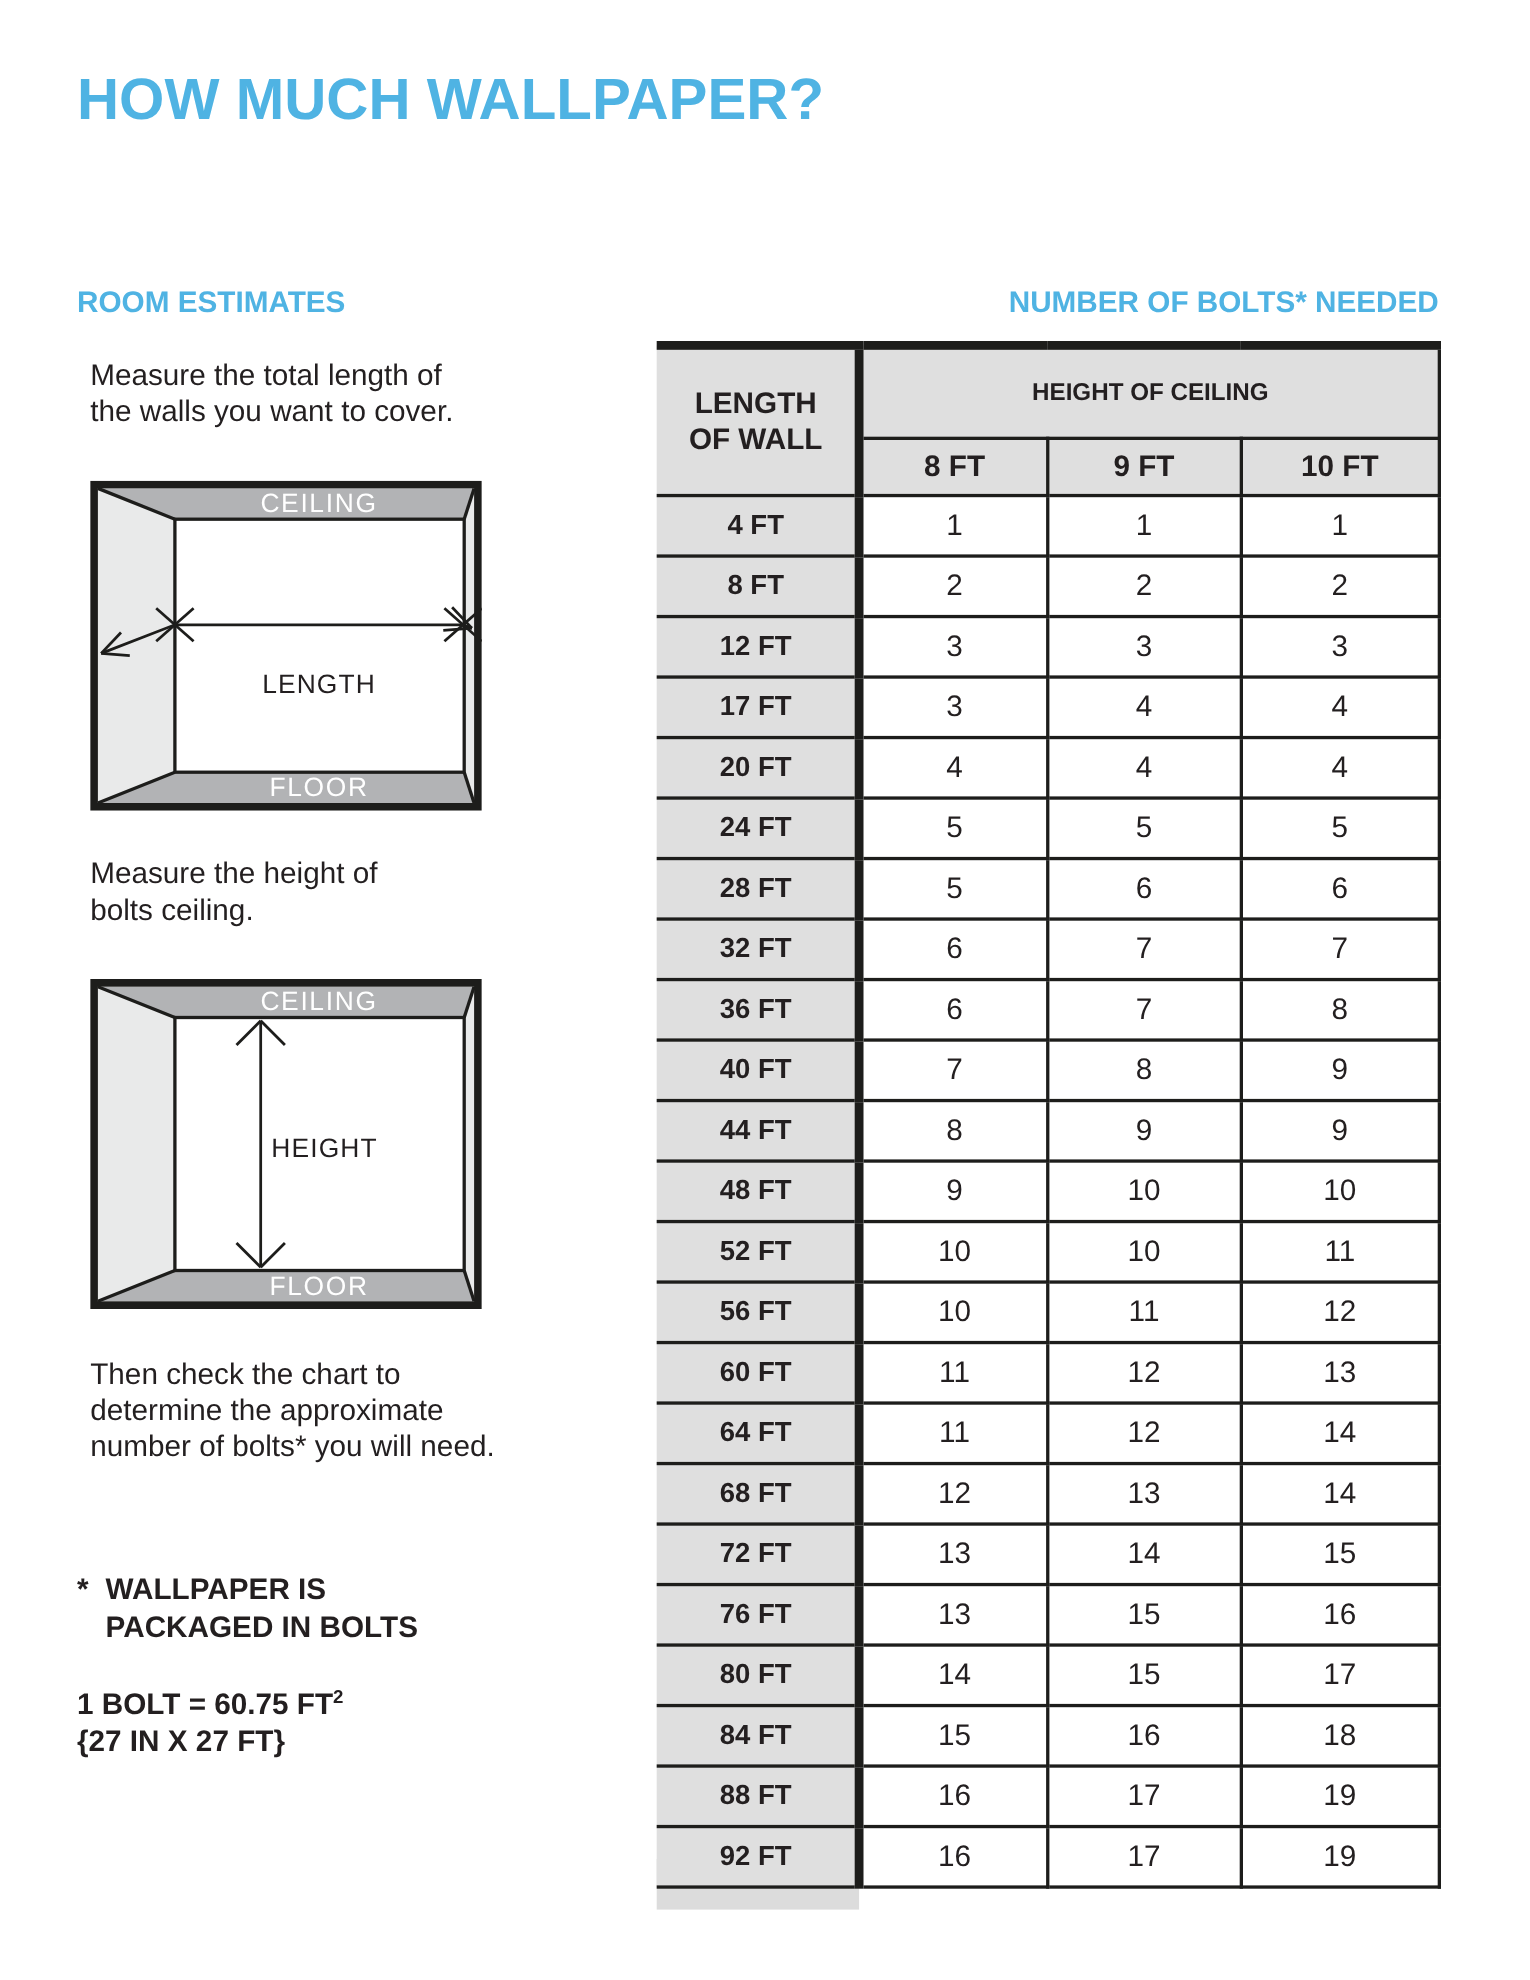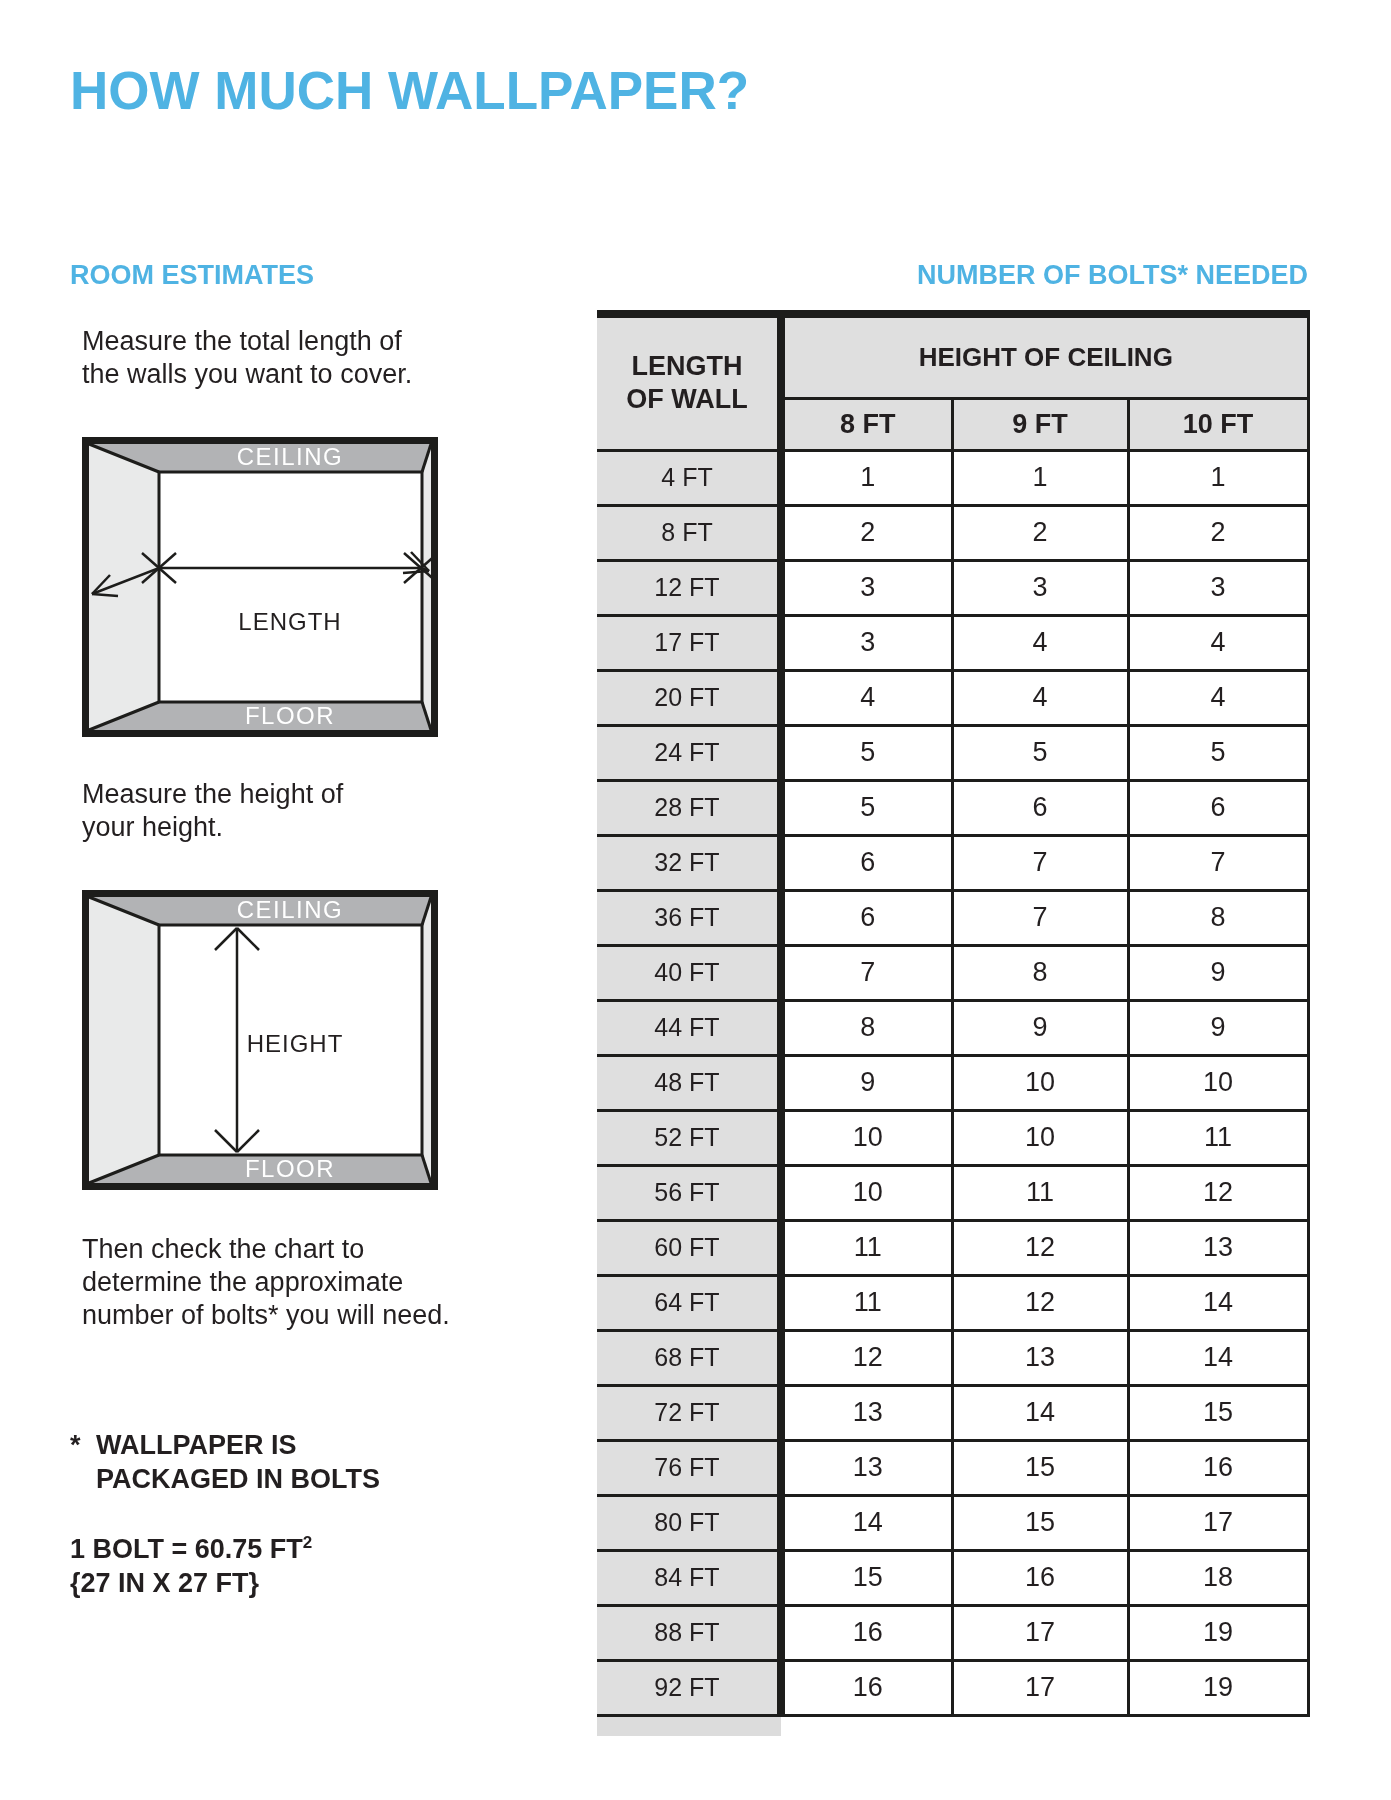--- a/index.html
+++ b/index.html
@@ -42,23 +42,23 @@
   table.bt{border-collapse:collapse;table-layout:fixed;width:711px;}
   .bt th,.bt td{border:3px solid var(--line);padding:0;text-align:center;vertical-align:middle;color:var(--ink);background:#fff;}
   .bt .grey{background:var(--cell-grey);}
   .bt .top{border-top:8px solid var(--line);}
   .bt .no-left{border-left:none;}
   .bt .thick-left{border-left:8px solid var(--line);}
   .bt tr.group-row{height:84px;}
   .bt tr.sub-row{height:52px;}
   .bt tbody tr{height:55px;}
   .bt .main-head{font-size:27px;font-weight:700;line-height:33px;}
-  .bt .group-head{font-size:26px;font-weight:700;}
+  .bt .group-head{font-size:22px;font-weight:700;}
   .bt .sub-head{font-size:27px;font-weight:700;}
-  .bt tbody th.rowhead{font-size:25px;font-weight:400;}
+  .bt tbody th.rowhead{font-size:25px;font-weight:700;}
   .bt tbody td{font-size:27px;font-weight:400;}
 </style>
 </head>
 <body>
 
 <div class="page">
 
   <div class="title">HOW MUCH WALLPAPER?</div>
 
   <div class="section-heading room-heading">ROOM ESTIMATES</div>
@@ -91,21 +91,21 @@
       <line class="s-line" x1="347" y1="134" x2="329" y2="115"></line>
     </g>
     <text class="room-label" x="208" y="28" text-anchor="middle">CEILING</text>
     <text class="room-label" x="208" y="287" text-anchor="middle">FLOOR</text>
     <text class="measure-label" x="208" y="193" text-anchor="middle">LENGTH</text>
     <rect class="s-line" x="3.5" y="3.5" width="349" height="293" fill="none" stroke-width="7"></rect>
   </svg>
 
   <div class="para para2">
     <span>Measure the height of</span><br>
-    <span>your height.</span>
+    <span>bolts ceiling.</span>
   </div>
 
   <svg class="dia dia2" width="356" height="300" viewBox="0 0 356 300">
     <rect x="0" y="0" width="356" height="300" fill="#ffffff"></rect>
     <polygon class="f-ceil" points="7,7 349,7 340,35 77,35"></polygon>
     <polygon class="f-ceil" points="7,293 77,265 340,265 349,293"></polygon>
     <polygon class="f-wall" points="7,7 77,35 77,265 7,293"></polygon>
     <polygon class="f-wall" points="349,7 340,35 340,265 349,293"></polygon>
     <line class="s-line" x1="7" y1="7" x2="77" y2="35" stroke-width="3"></line>
     <line class="s-line" x1="349" y1="7" x2="340" y2="35" stroke-width="3"></line>

